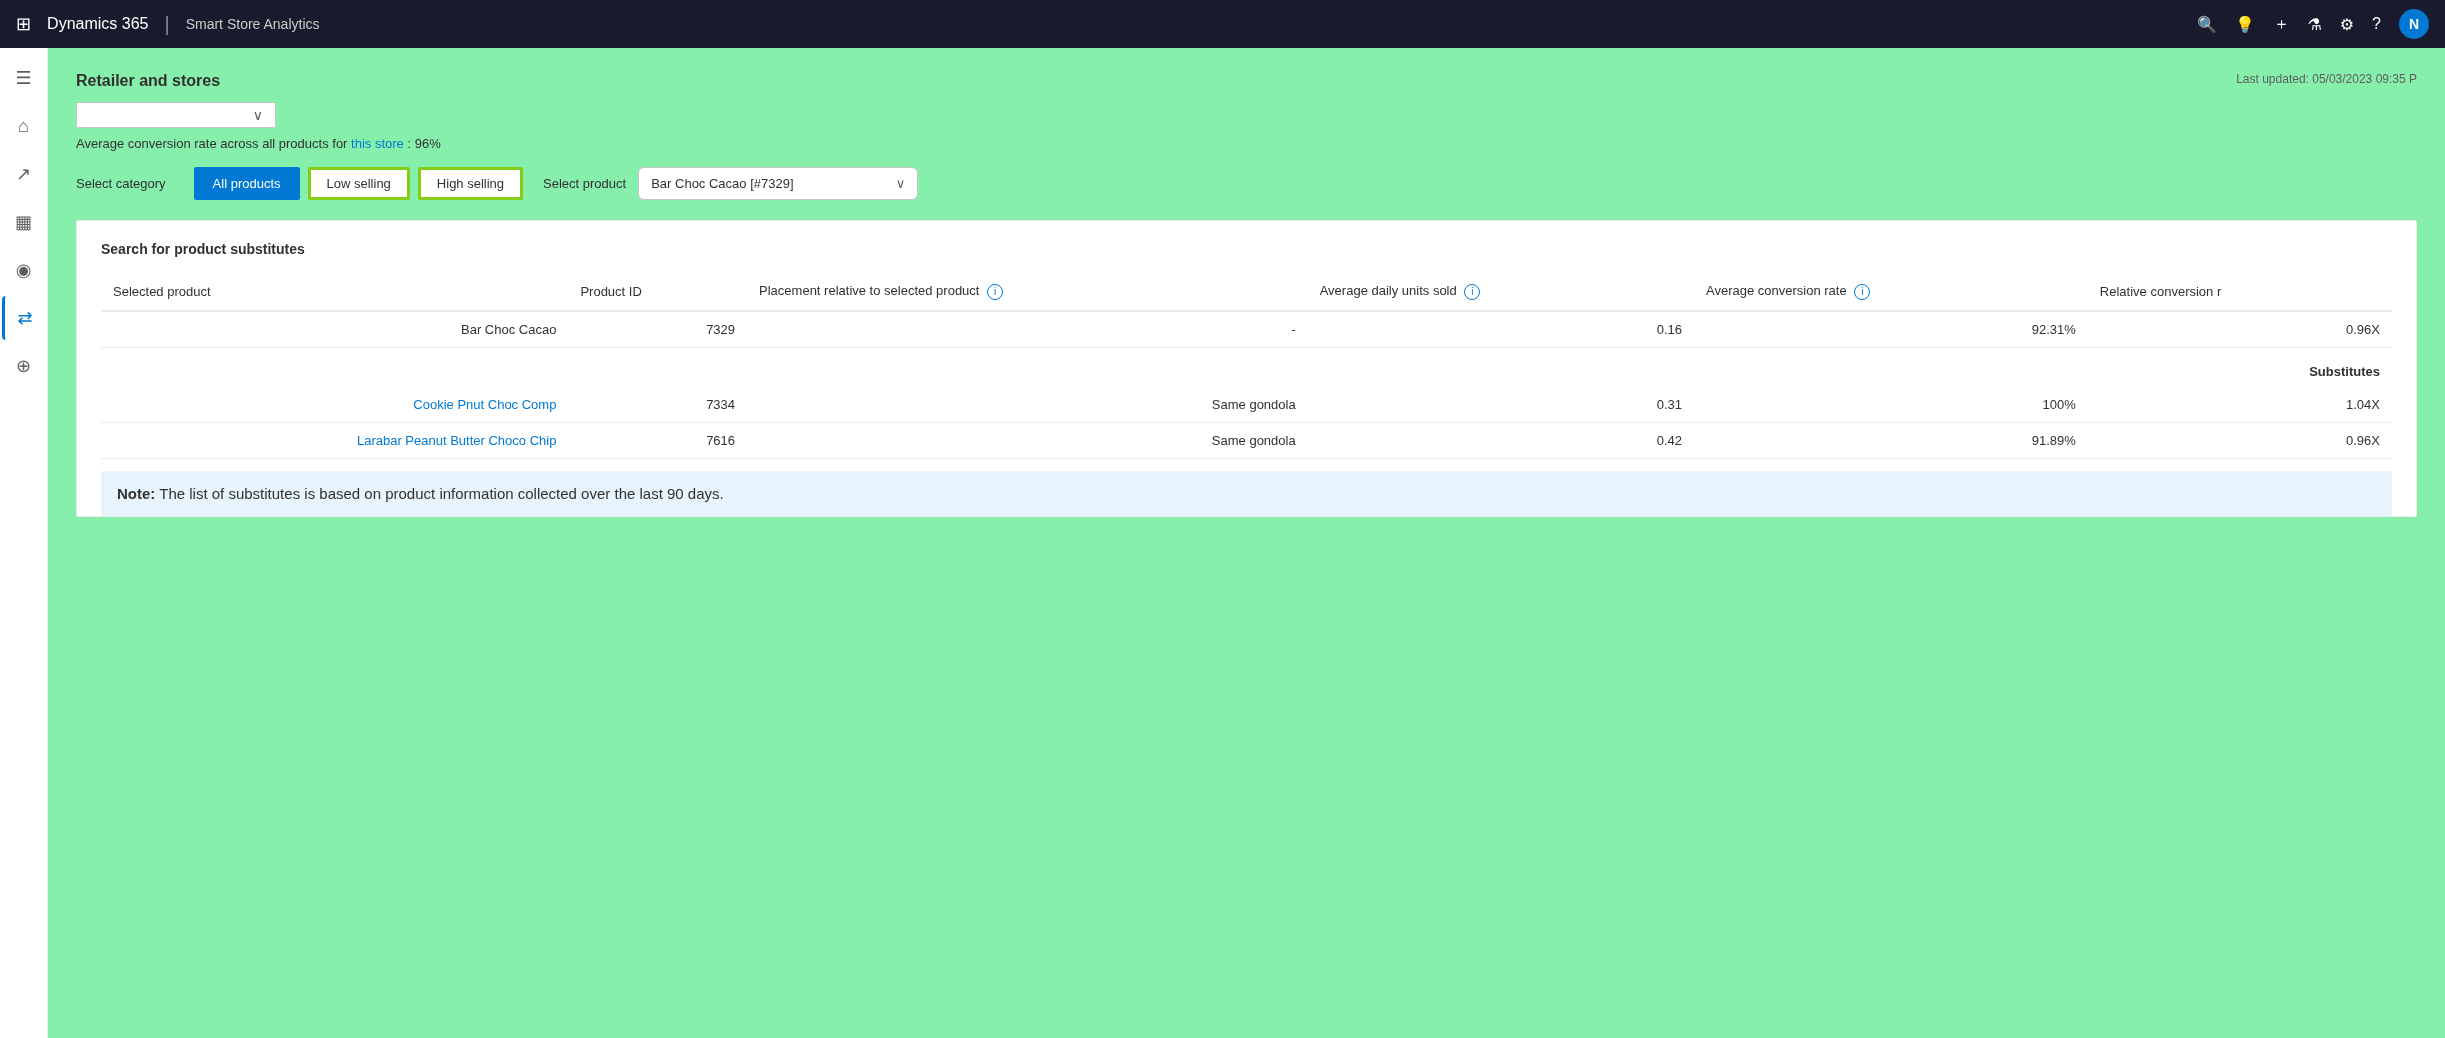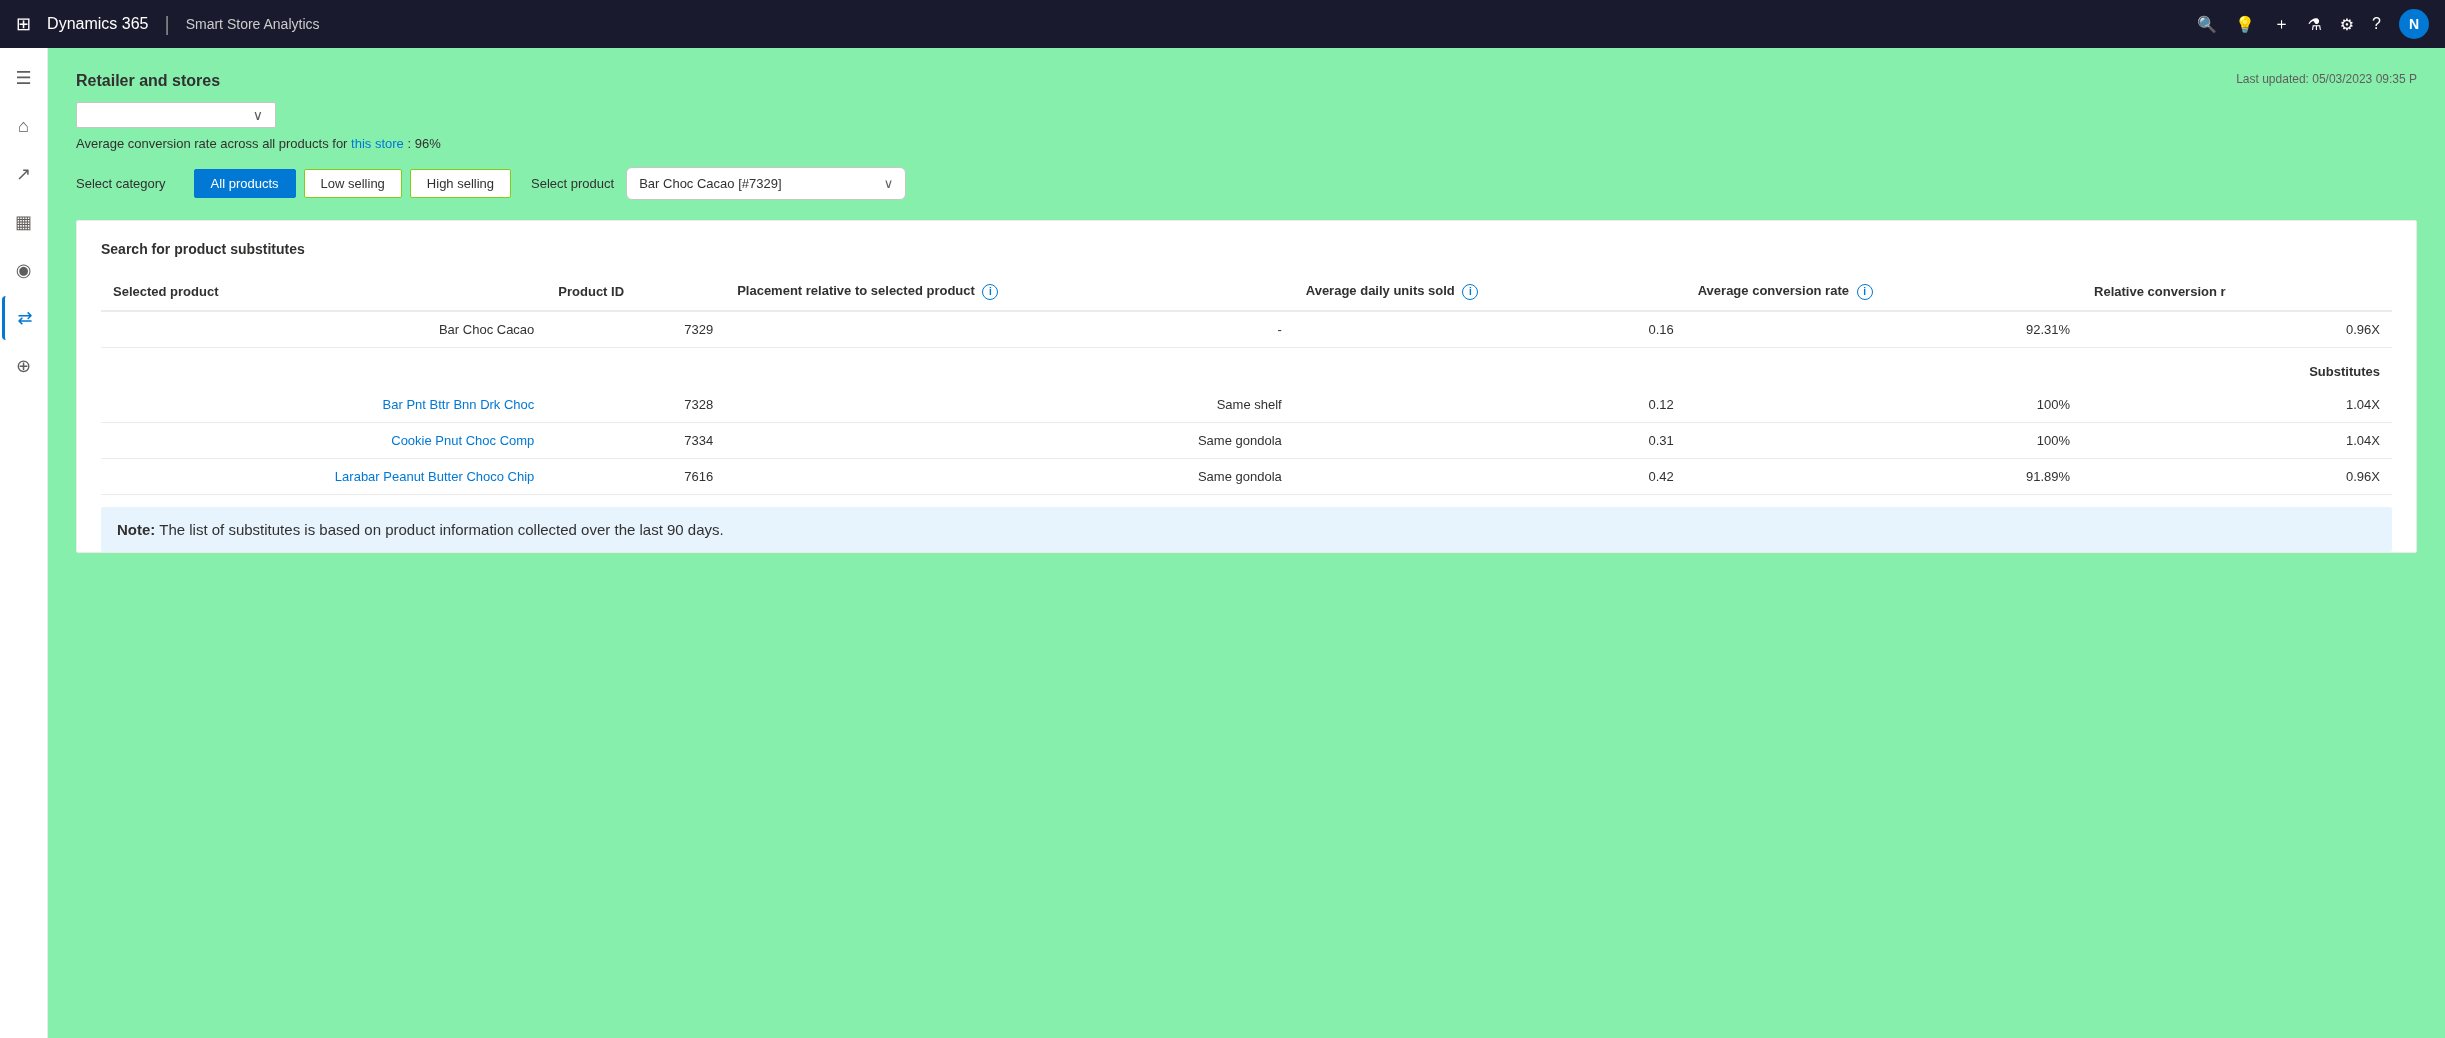--- a/index.html
+++ b/index.html
@@ -87,21 +87,21 @@
     
     .filter-row {
       display: flex;
       align-items: center;
       gap: 8px;
       margin-bottom: 20px;
     }
     .filter-label { font-size: 13px; color: #323130; margin-right: 20px; }
     .filter-btn {
       padding: 6px 16px;
-      border: 1px solid #84cc16;
+      border: 3px solid #84cc16;
       border-radius: 2px;
       background: #fff;
       cursor: pointer;
       font-size: 13px;
       color: #323130;
     }
     .filter-btn.active {
       background: #0078d4;
       color: #fff;
       border-color: #0078d4;
@@ -141,21 +141,21 @@
     
     .table-wrap { width: 100%; overflow-x: auto; }
     table {
       width: 100%;
       border-collapse: collapse;
       font-size: 13px;
     }
     th {
       text-align: left;
       padding: 10px 12px;
-      font-weight: 700;
+      font-weight: 400;
       color: #323130;
       border-bottom: 2px solid #edebe9;
       white-space: nowrap;
     }
     td {
       padding: 10px 12px;
       border-bottom: 1px solid #edebe9;
       color: #323130;
       text-align: right;
     }
@@ -277,28 +277,20 @@
               <td>0.16</td>
               <td>92.31%</td>
               <td>0.96X</td>
             </tr>
 
             <tr class="section-row">
               <td colspan="6">Substitutes</td>
             </tr>
 
             <tr>
-              <td class="link-cell">Bar Pnt Bttr Bnn Drk Choc</td>
-              <td>7328</td>
-              <td>Same shelf</td>
-              <td>0.12</td>
-              <td>100%</td>
-              <td>1.04X</td>
-            </tr>
-            <tr>
               <td class="link-cell">Cookie Pnut Choc Comp</td>
               <td>7334</td>
               <td>Same gondola</td>
               <td>0.31</td>
               <td>100%</td>
               <td>1.04X</td>
             </tr>
             <tr>
               <td class="link-cell">Larabar Peanut Butter Choco Chip</td>
               <td>7616</td>

